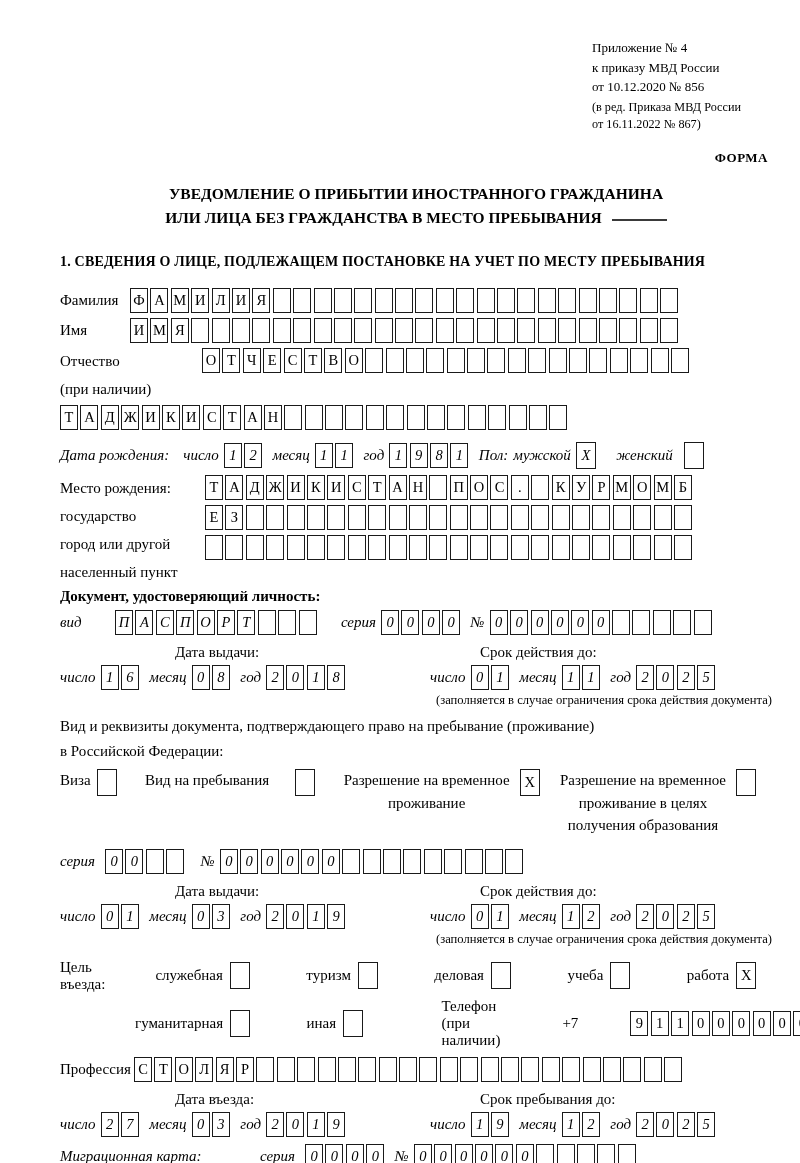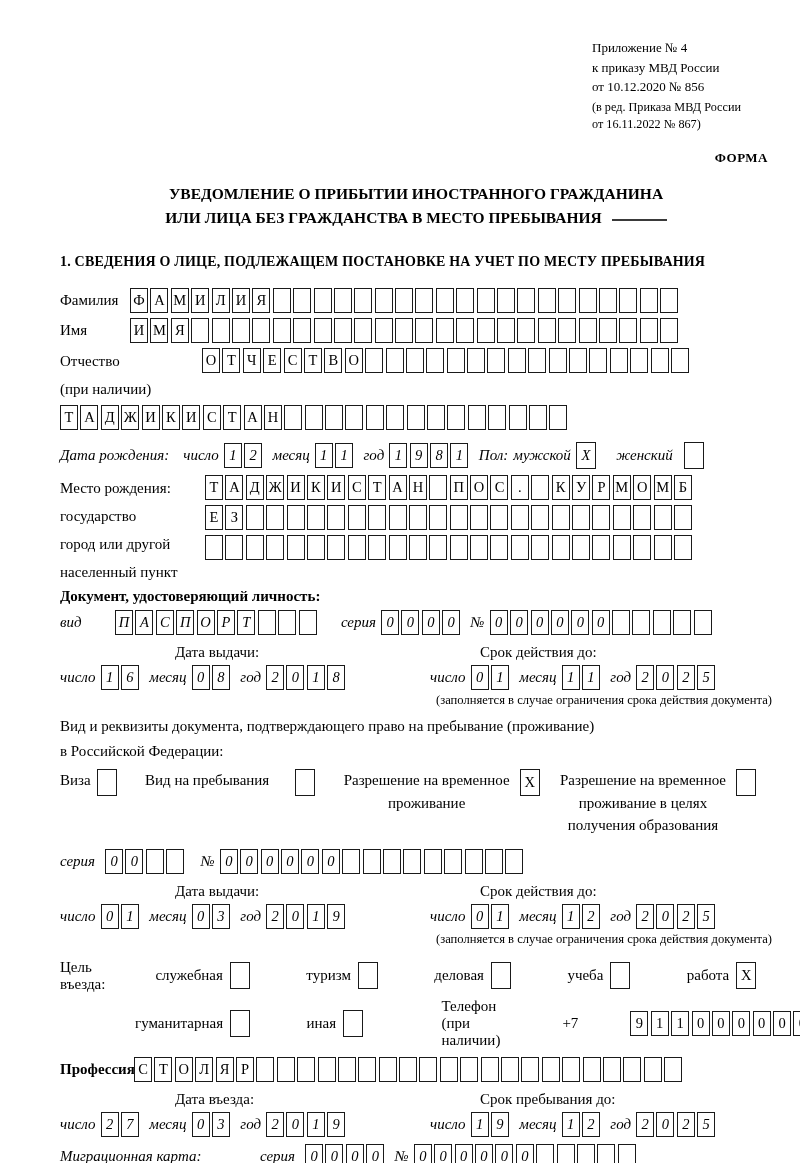--- a/index.html
+++ b/index.html
@@ -585,21 +585,21 @@
         <span class="cell">0</span>
         <span class="cell">0</span>
         <span class="cell">0</span>
         <span class="cell">0</span>
         <span class="cell">0</span>
         <span class="cell"></span>
       </span>
   </div>
 
   <div class="row" style="margin-top:8px;">
-    <span class="lbl w70" style="width:74px;font-weight:bold;">Профессия</span>
+    <span class="lbl w70" style="width:74px;">Профессия</span>
     <span class="boxes">
         <span class="cell">С</span>
         <span class="cell">Т</span>
         <span class="cell">О</span>
         <span class="cell">Л</span>
         <span class="cell">Я</span>
         <span class="cell">Р</span>
         <span class="cell"></span>
         <span class="cell"></span>
         <span class="cell"></span>

